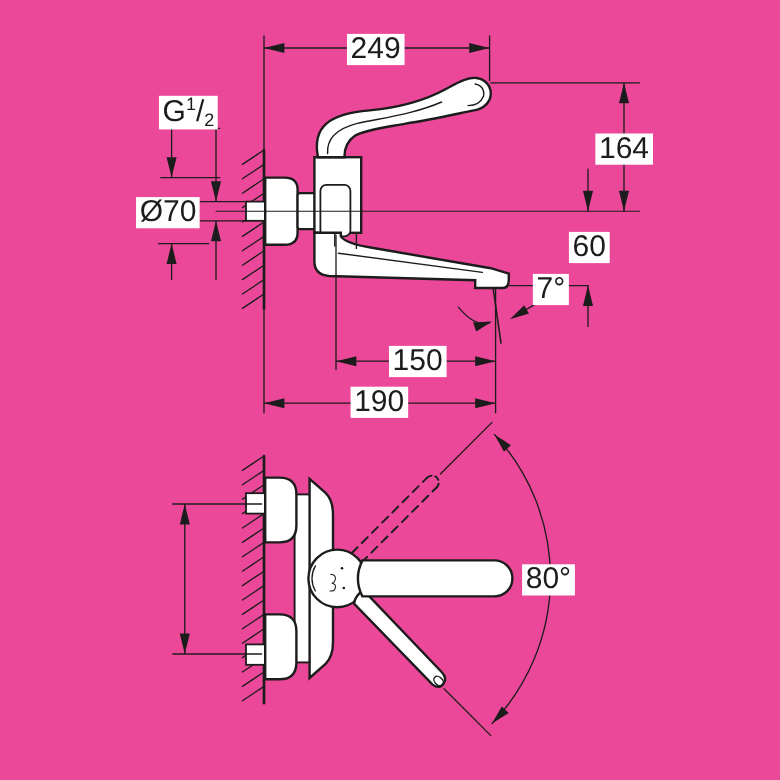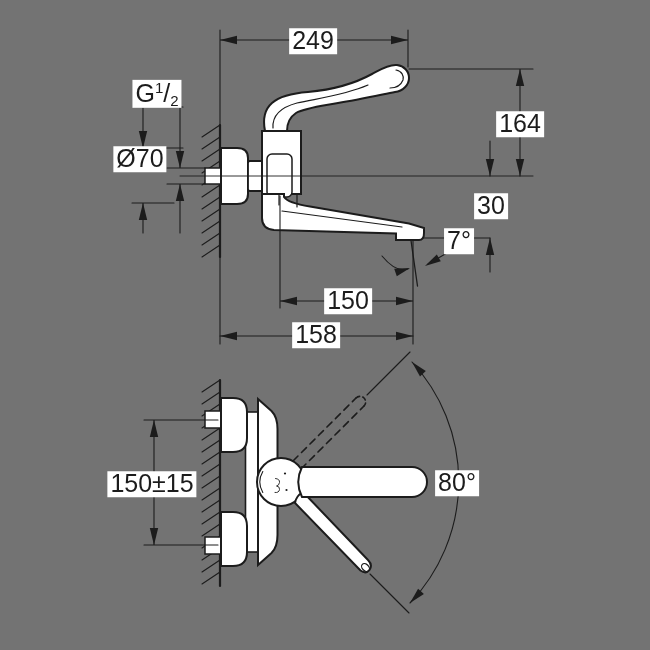--- a/index.html
+++ b/index.html
@@ -1,17 +1,17 @@
 <!DOCTYPE html>
 <html><head>
 <meta charset="utf-8">
 <style>
   html,body{margin:0;padding:0;background:#fff;}
   #stage{
-    position:relative;width:650px;height:650px;background:#737373;overflow:hidden;
+    position:relative;width:650px;height:650px;background:#ec4899;overflow:hidden;
     font-family:"Liberation Sans","DejaVu Sans",sans-serif;
   }
   #stage svg{position:absolute;left:0;top:0;}
   .lbl{
     position:absolute;transform:translate(-50%,-50%);
     font-size:25px;line-height:1.02;color:#1c1c1c;background:#fff;
     padding:0 3px;white-space:nowrap;z-index:2;
   }
   .frac-sup{font-size:15px;vertical-align:9px;}
   .frac-sub{font-size:15px;vertical-align:-4px;}
@@ -147,21 +147,20 @@
       <path d="M144,420 H218 M144,545 H218 M154,420 V545"></path>
       <polygon points="154,420 149.8,437 158.2,437" fill="#1c1c1c" stroke="none"></polygon>
       <polygon points="154,545 149.8,528 158.2,528" fill="#1c1c1c" stroke="none"></polygon>
     </g>
   </g>
 </svg>
 
 <div class="lbl" style="left:313px;top:41px">249</div>
 <div class="lbl" style="left:520px;top:124px">164</div>
 <div class="lbl" style="left:157px;top:94px"><span>G</span><span class="frac-sup">1</span><span>/</span><span class="frac-sub">2</span></div>
-<div class="lbl" style="left:140px;top:159px">Ø70</div>
-<div class="lbl" style="left:491px;top:206px">30</div>
+<div class="lbl" style="left:140px;top:177px">Ø70</div>
+<div class="lbl" style="left:491px;top:206px">60</div>
 <div class="lbl" style="left:459px;top:241px">7°</div>
 <div class="lbl" style="left:348px;top:301px">150</div>
-<div class="lbl" style="left:316px;top:335px">158</div>
-<div class="lbl" style="left:152px;top:484px">150±15</div>
+<div class="lbl" style="left:316px;top:335px">190</div>
 <div class="lbl" style="left:457px;top:483px">80°</div>
 
 </div>
 
 </body></html>

